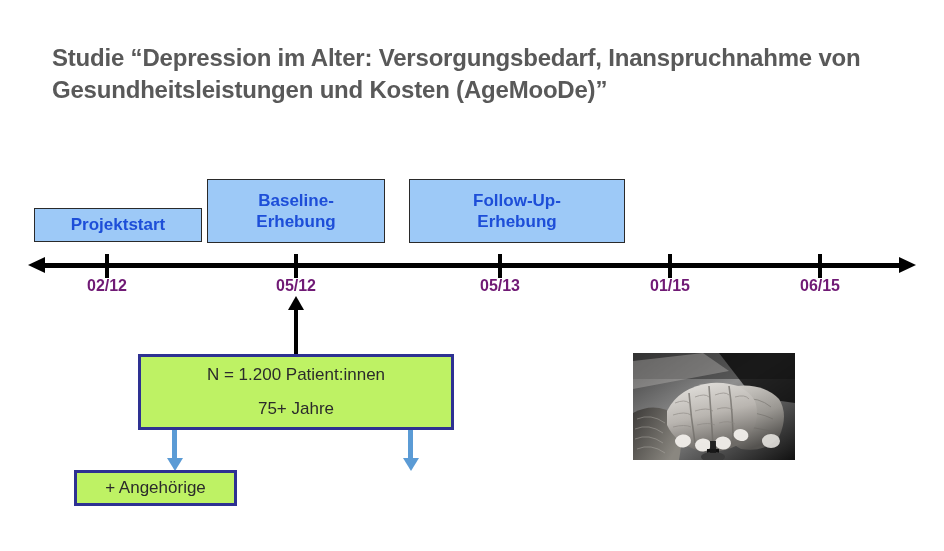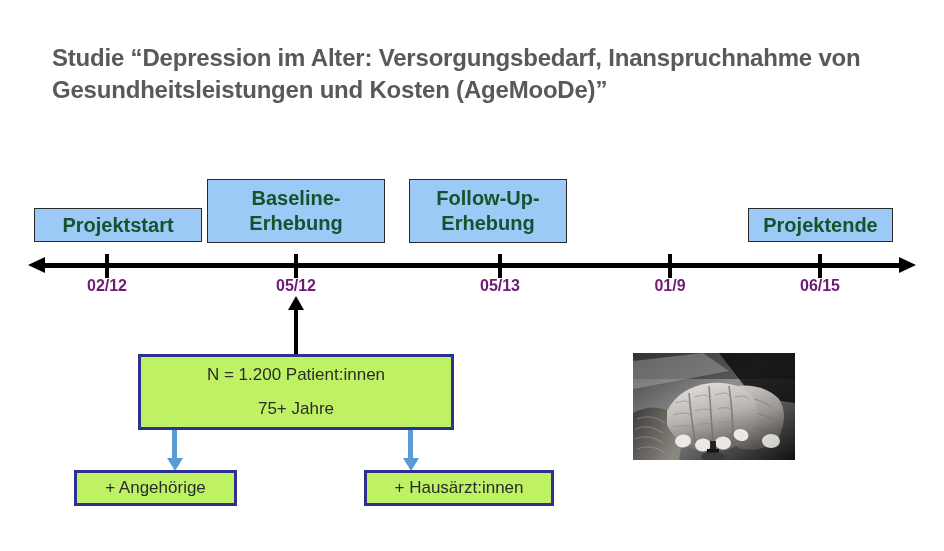--- a/index.html
+++ b/index.html
@@ -71,22 +71,22 @@
     white-space: nowrap;
     transform: translateX(-50%);
   }
 
   
   .phase-box {
     position: absolute;
     box-sizing: border-box;
     background: #9DC9F7;
     border: 1px solid #2a2a2a;
-    color: #14532d;
-    font-size: 20px;
+    color: #1d4ed8;
+    font-size: 17px;
     font-weight: bold;
     line-height: 1.25;
     display: flex;
     align-items: center;
     justify-content: center;
     text-align: center;
   }
 
   
   .flow-box {
@@ -178,48 +178,45 @@
     <span>Projektstart</span>
   </div>
 
   <div class="phase-box" id="box-baseline" style="left:207px; top:179px; width:178px; height:64px;">
     <div>
       <div>Baseline-</div>
       <div>Erhebung</div>
     </div>
   </div>
 
-  <div class="phase-box" id="box-followup" style="left:409px; top:179px; width:158px; height:64px;">
+  <div class="phase-box" id="box-followup" style="left:409px; top:179px; width:216px; height:64px;">
     <div>
       <div>Follow-Up-</div>
       <div>Erhebung</div>
     </div>
   </div>
 
 
-  <div class="phase-box" id="box-projektende" style="left:748px; top:208px; width:145px; height:34px;">
-    <span>Projektende</span>
-  </div>
 
   <div id="timeline-axis">
     <span class="axis-arrow left"></span>
     <span class="axis-arrow right"></span>
   </div>
 
   <div class="tick" style="left:105px;"></div>
   <div class="tick-label" style="left:107px;">02/12</div>
 
   <div class="tick" style="left:294px;"></div>
   <div class="tick-label" style="left:296px;">05/12</div>
 
   <div class="tick" style="left:498px;"></div>
   <div class="tick-label" style="left:500px;">05/13</div>
 
   <div class="tick" style="left:668px;"></div>
-  <div class="tick-label" style="left:670px;">01/9</div>
+  <div class="tick-label" style="left:670px;">01/15</div>
 
   <div class="tick" style="left:818px;"></div>
   <div class="tick-label" style="left:820px;">06/15</div>
 
   <div id="up-arrow-head"></div>
   <div id="up-arrow-shaft"></div>
 
   <div class="flow-box" id="sample-box">
     <div>N = 1.200 Patient:innen</div>
     <div>75+ Jahre</div>
@@ -228,23 +225,20 @@
   <div class="blue-arrow-shaft" style="left:172px; top:430px; height:32px;"></div>
   <div class="blue-arrow-head" style="left:167px; top:458px;"></div>
 
   <div class="blue-arrow-shaft" style="left:408px; top:430px; height:32px;"></div>
   <div class="blue-arrow-head" style="left:403px; top:458px;"></div>
 
   <div class="flow-box" id="relatives-box">
     <span>+ Angehörige</span>
   </div>
 
-  <div class="flow-box" id="gp-box">
-    <span>+ Hausärzt:innen</span>
-  </div>
 
   <div id="photo">
     <svg width="162" height="107" viewBox="0 0 162 107">
       <defs>
         <linearGradient id="bgGrad" x1="0" y1="0" x2="1" y2="1">
           <stop offset="0%" stop-color="#3a3a3a"></stop>
           <stop offset="45%" stop-color="#8f8f8f"></stop>
           <stop offset="100%" stop-color="#101010"></stop>
         </linearGradient>
         <linearGradient id="skinGrad" x1="0" y1="0" x2="0.3" y2="1">

